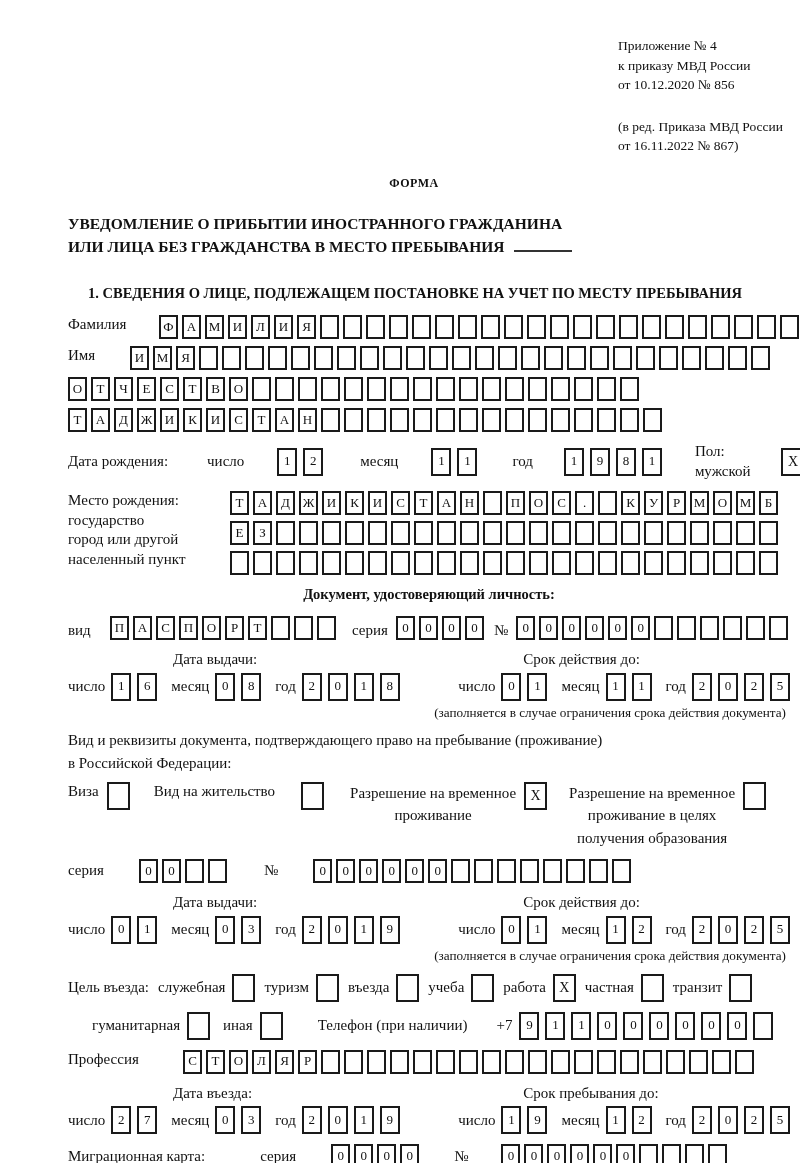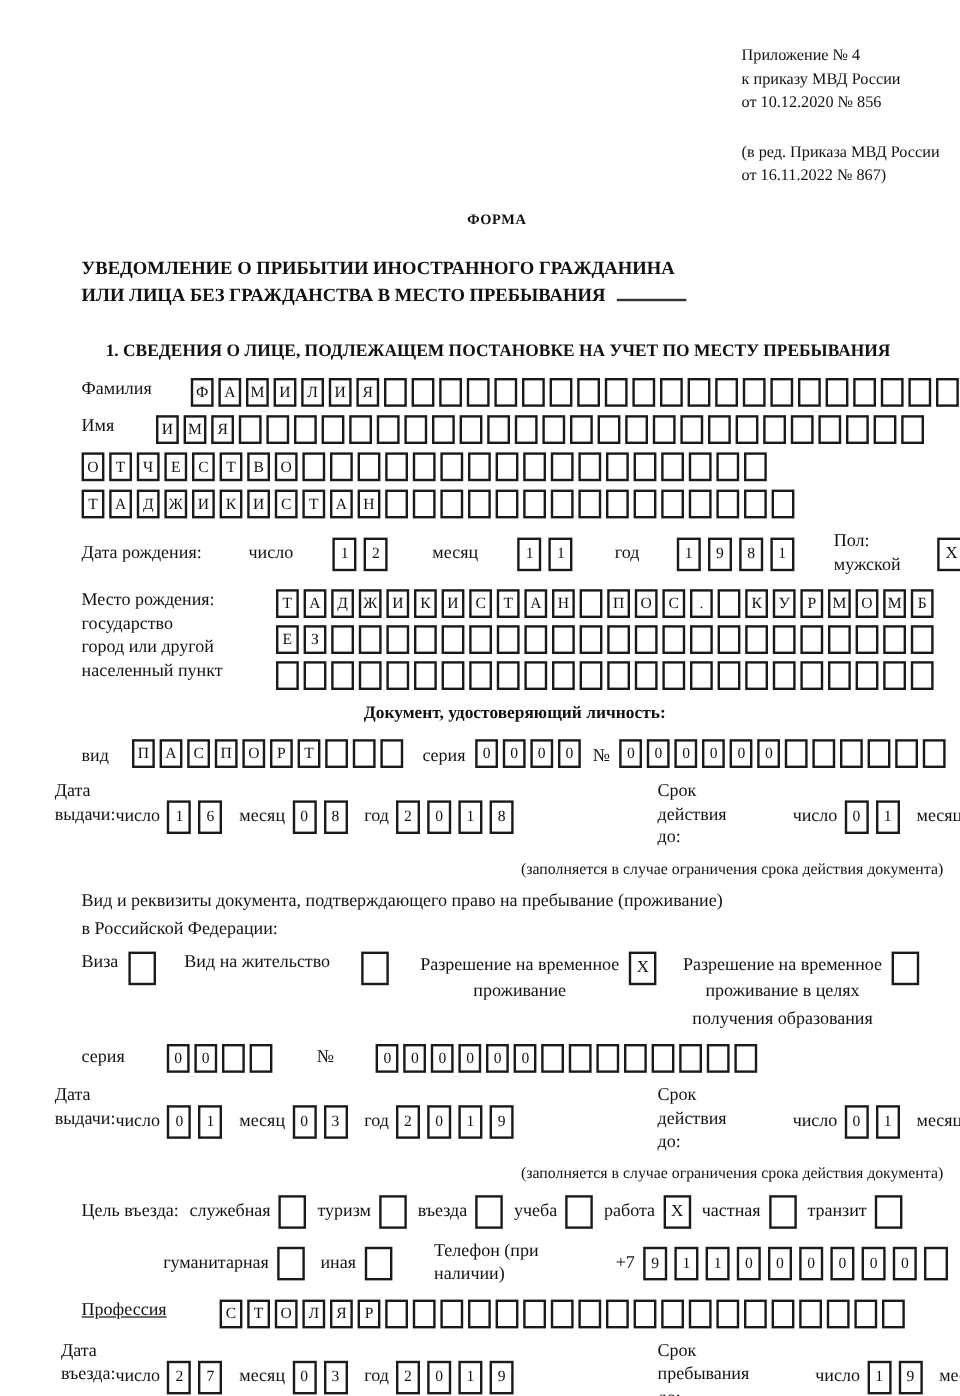--- a/index.html
+++ b/index.html
@@ -29,21 +29,21 @@
     flex:none;width:19px;height:24px;border:2px solid #1a1a1a;
     display:flex;align-items:center;justify-content:center;font-size:14px;background:#fff;
   }
   .w-surname{width:62px;}
   .w-pat{width:137px;}
   .w-cit{width:114px;}
   .w-birthpl{width:137px;}
   .colstack{display:flex;flex-direction:column;gap:6px;}
   .dochead{text-align:center;font-weight:bold;font-size:14.5px;margin-top:10px;}
   .dates{display:flex;margin-top:10px;}
-  .dcol{display:flex;flex-direction:row;justify-content:flex-end;}
+  .dcol{display:flex;flex-direction:column;}
   .dleft{width:360px;}
   .dright{flex:1;}
   .dhead{font-size:15px;margin-left:105px;margin-bottom:3px;}
   .dhead.r{margin-left:120px;}
   .dline{display:flex;align-items:center;}
   .dline .dl{margin-right:6px;}
   .dline .dm{margin-left:14px;margin-right:6px;}
   .restrict{font-size:13.2px;text-align:right;margin-top:3px;margin-right:4px;}
   .permits{display:flex;align-items:flex-start;margin-top:8px;gap:10px;}
   .pitem{display:flex;align-items:flex-start;gap:8px;}
@@ -522,21 +522,21 @@
     <span class="t">учеба</span>
     <span class="cb"></span>
     <span class="t">работа</span>
     <span class="cb">X</span>
     <span class="t">частная</span>
     <span class="cb"></span>
     <span class="t">транзит</span>
     <span class="cb"></span>
   </div>
 
-  <div class="purpose" style="margin-left:68px;">
+  <div class="purpose" style="margin-left:24px;">
     <span>гуманитарная</span>
     <span class="cb"></span>
     <span class="t" style="margin-left:6px;">иная</span>
     <span class="cb"></span>
     <span style="margin-left:28px;">Телефон (при наличии)</span>
     <span style="margin-left:22px;">+7</span>
     <span class="cells lgcells">
         <span class="cell lg">9</span>
         <span class="cell lg">1</span>
         <span class="cell lg">1</span>
@@ -544,21 +544,21 @@
         <span class="cell lg">0</span>
         <span class="cell lg">0</span>
         <span class="cell lg">0</span>
         <span class="cell lg">0</span>
         <span class="cell lg">0</span>
         <span class="cell lg"></span>
       </span>
   </div>
 
   <div class="row mt10">
-    <div class="lbl" style="width:90px;text-decoration:underline;">Профессия</div>
+    <div class="lbl" style="width:90px;">Профессия</div>
     <div class="cells">
         <span class="cell">С</span>
         <span class="cell">Т</span>
         <span class="cell">О</span>
         <span class="cell">Л</span>
         <span class="cell">Я</span>
         <span class="cell">Р</span>
         <span class="cell"></span>
         <span class="cell"></span>
         <span class="cell"></span>

